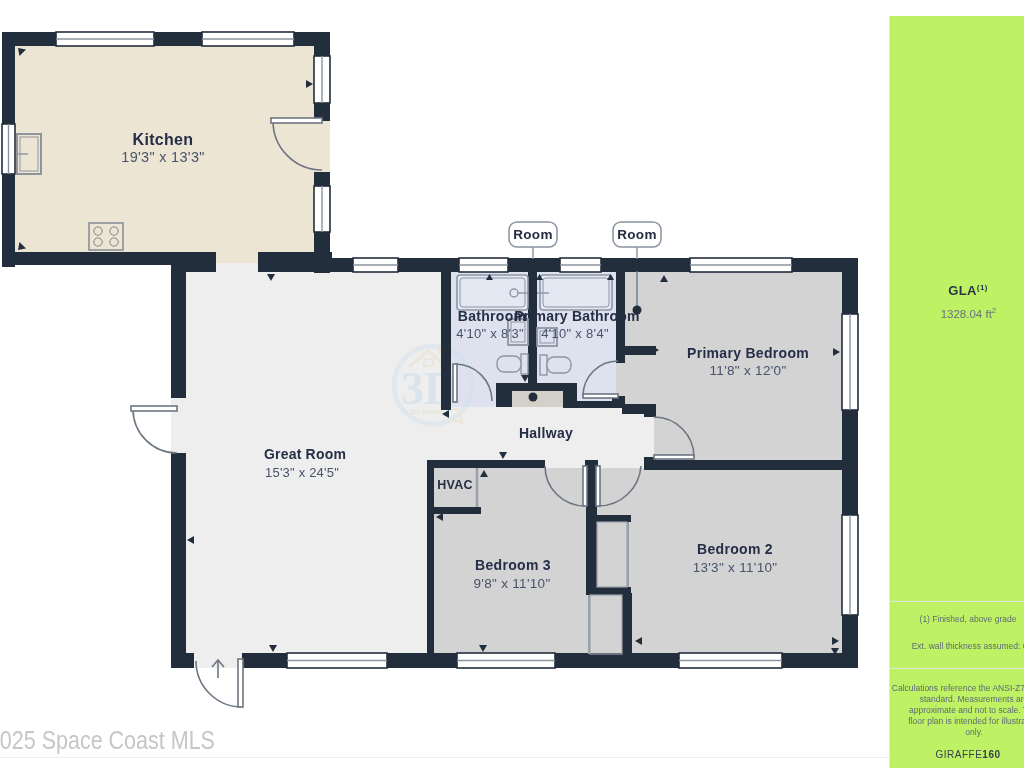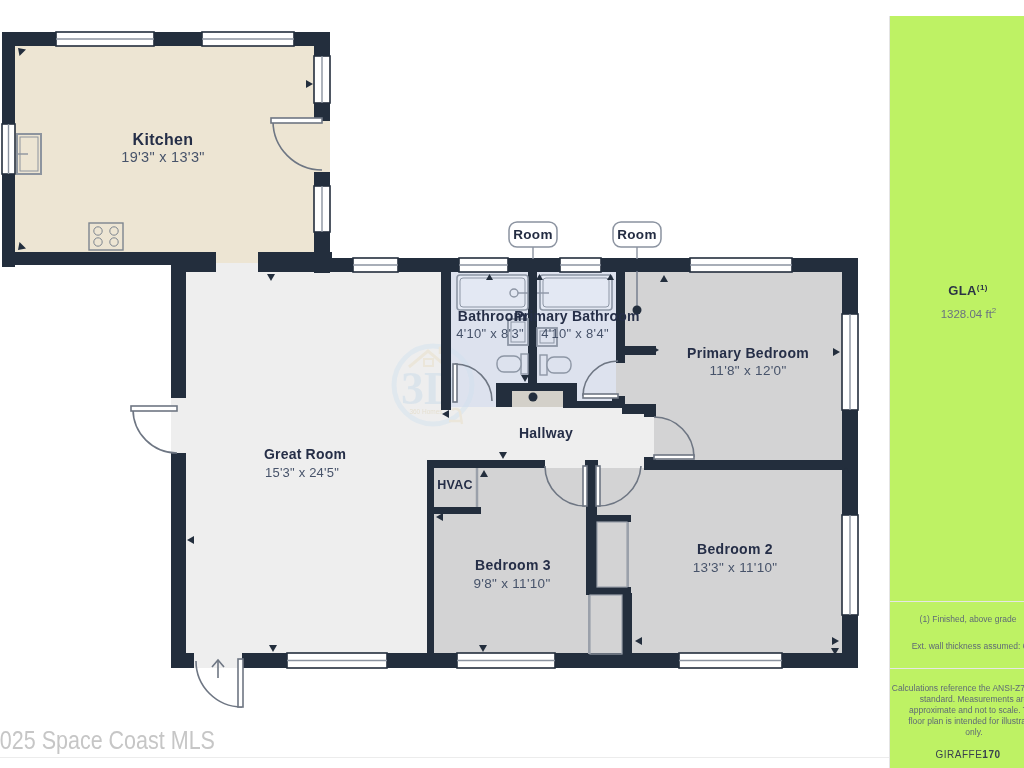--- a/index.html
+++ b/index.html
@@ -419,15 +419,15 @@
   <div class="abs" style="left:0;top:585px;width:135px;height:1px;background:#e6e6e6;"></div>
 
   <div class="abs" style="left:0;top:598px;width:156px;text-align:center;font-size:8.5px;color:#5f6a76;">(1) Finished, above grade</div>
 
   <div class="abs" style="left:0;top:625px;width:168px;text-align:center;font-size:8.5px;color:#5f6a76;white-space:nowrap;">Ext. wall thickness assumed: 6 in</div>
 
   <div class="abs" style="left:0;top:652px;width:135px;height:1px;background:#e6e6e6;"></div>
 
   <div class="abs" style="left:-16px;top:667px;width:200px;text-align:center;font-size:8.5px;line-height:11px;color:#5f6a76;white-space:nowrap;">Calculations reference the ANSI-Z765-2021<br>standard. Measurements are<br>approximate and not to scale. This<br>floor plan is intended for illustration<br>only.</div>
 
-  <div class="abs" style="left:0;top:733px;width:156px;text-align:center;font-size:10px;color:#39414e;letter-spacing:0.5px;">GIRAFFE<b>170</b></div>
+  <div class="abs" style="left:0;top:733px;width:156px;text-align:center;font-size:10px;color:#39414e;letter-spacing:0.5px;">GIRAFFE<b>160</b></div>
 </div>
 </div>
 
 </body></html>

